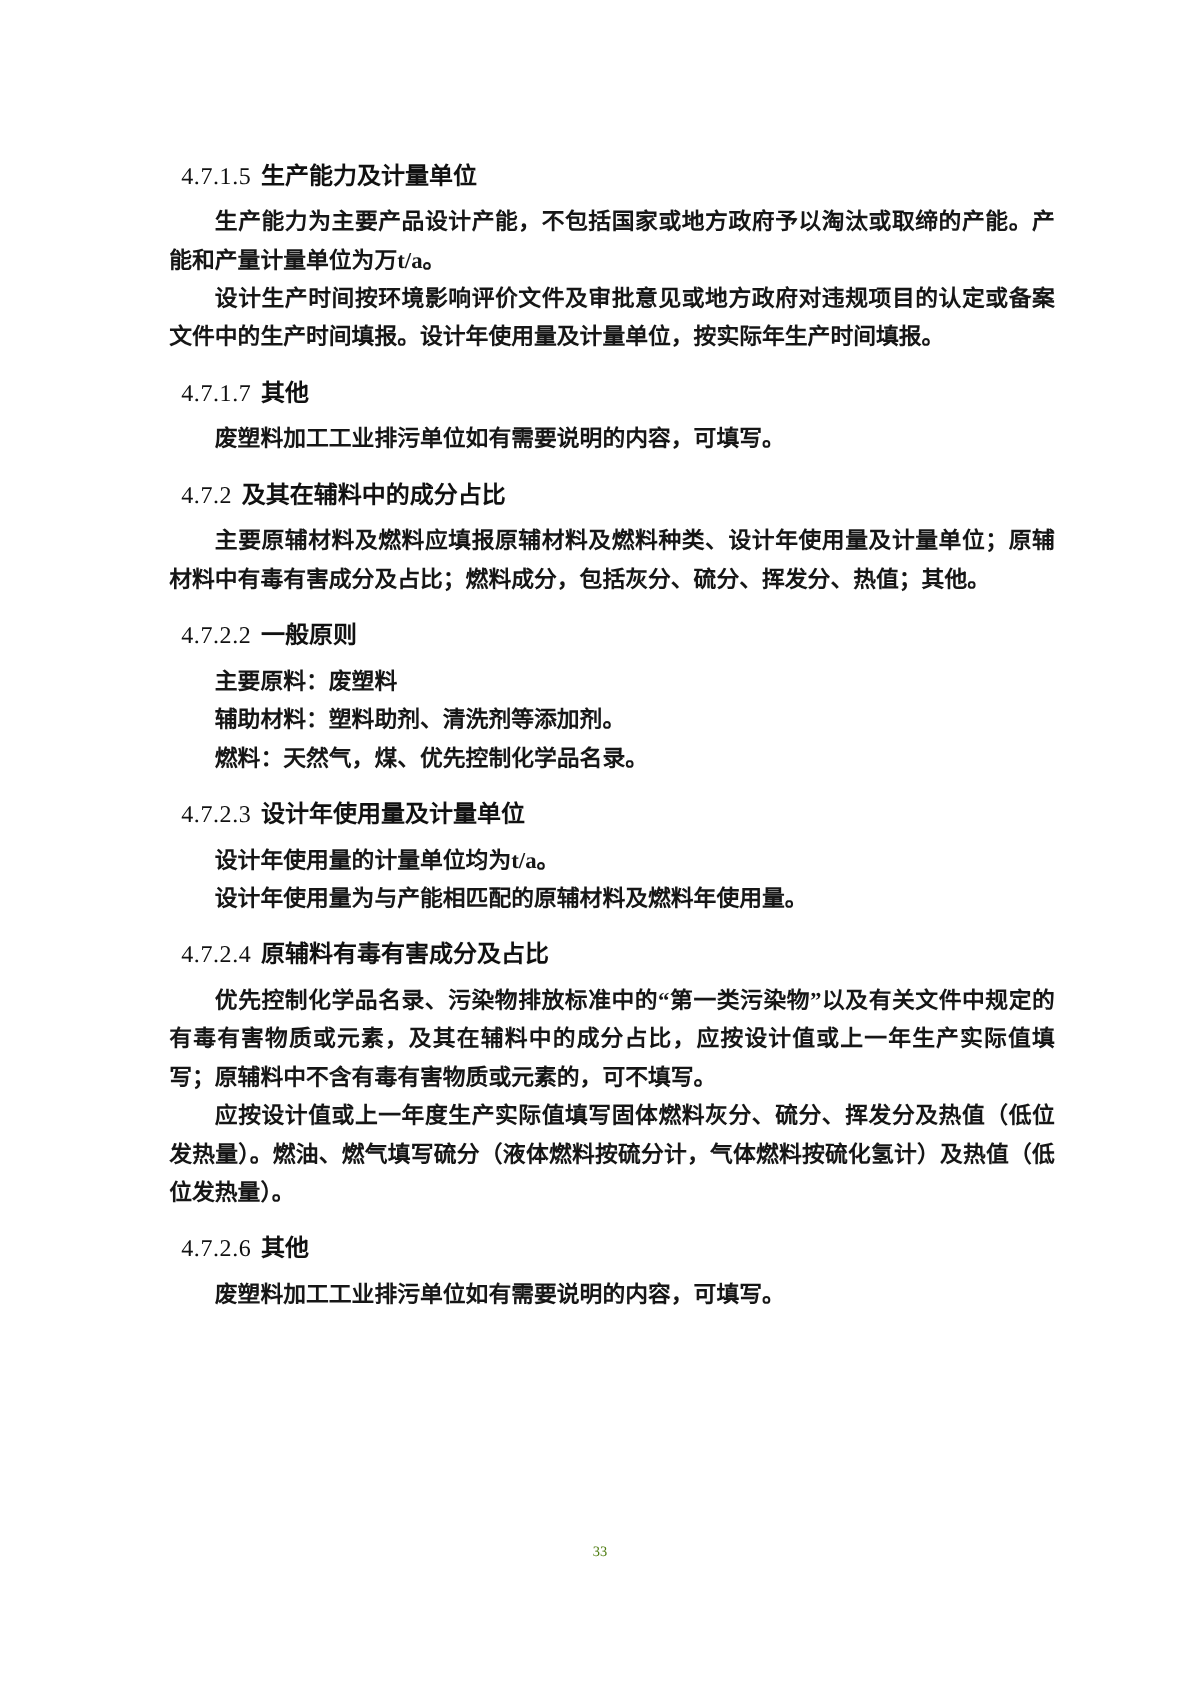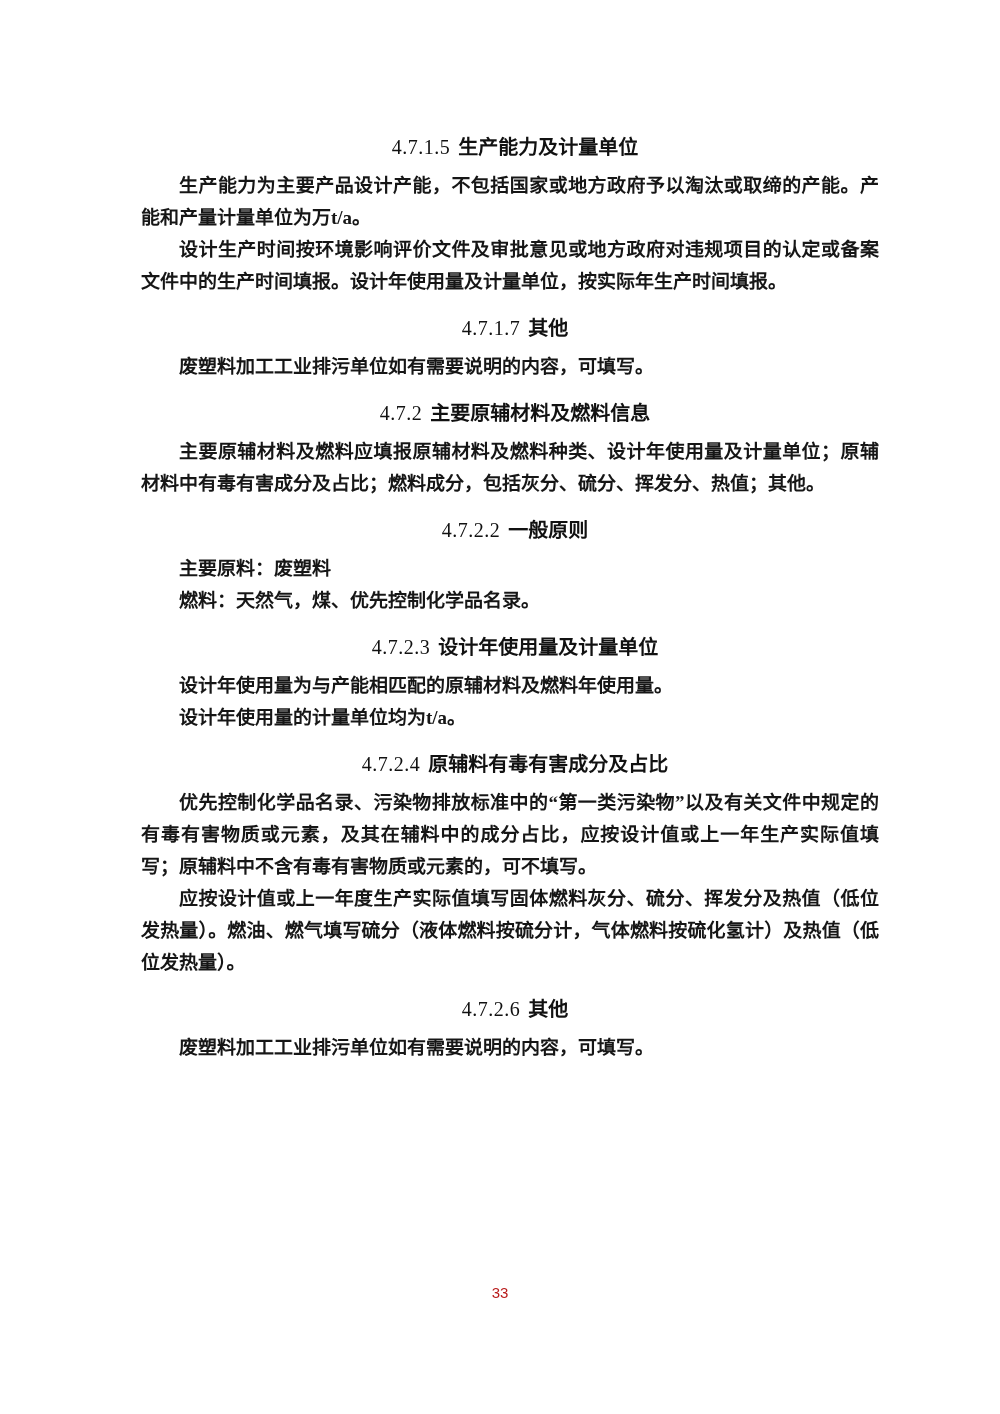--- a/index.html
+++ b/index.html
@@ -22,21 +22,20 @@
     width: 738px;
   }
   .sec-heading {
     margin: 14px 0 7px 10px;
     font-family: "Liberation Sans", sans-serif;
     font-weight: bold;
     font-size: 20px;
     line-height: 32px;
     color: #111111;
     white-space: nowrap;
-    text-align: center;
   }
   .sec-number {
     font-family: "Liberation Serif", serif;
     font-weight: normal;
     font-size: 20px;
     padding-right: 8px;
     letter-spacing: 0.5px;
   }
   .para {
     margin: 0;
@@ -49,43 +48,44 @@
     font-weight: bold;
   }
   .footer {
     position: absolute;
     left: 0;
     right: 0;
     top: 1284px;
     text-align: center;
   }
   .pagenum {
-    font-family: Liberation Sans, sans-serif;
-    font-size: 15px;
-    color: #b91c1c;
+    font-family: Liberation Serif, serif;
+    font-size: 12px;
+    color: #4d7c0f;
   }
 </style>
 </head>
 <body>
 
 <div class="page">
   <div class="content" id="content">
       <div class="sec-heading"><span class="sec-number">4.7.1.5</span><span class="sec-title">生产能力及计量单位</span></div>
       <p class="para">生产能力为主要产品设计产能，不包括国家或地方政府予以淘汰或取缔的产能。产能和产量计量单位为万t/a。</p>
       <p class="para">设计生产时间按环境影响评价文件及审批意见或地方政府对违规项目的认定或备案文件中的生产时间填报。设计年使用量及计量单位，按实际年生产时间填报。</p>
       <div class="sec-heading"><span class="sec-number">4.7.1.7</span><span class="sec-title">其他</span></div>
       <p class="para">废塑料加工工业排污单位如有需要说明的内容，可填写。</p>
-      <div class="sec-heading"><span class="sec-number">4.7.2</span><span class="sec-title">主要原辅材料及燃料信息</span></div>
+      <div class="sec-heading"><span class="sec-number">4.7.2</span><span class="sec-title">及其在辅料中的成分占比</span></div>
       <p class="para">主要原辅材料及燃料应填报原辅材料及燃料种类、设计年使用量及计量单位；原辅材料中有毒有害成分及占比；燃料成分，包括灰分、硫分、挥发分、热值；其他。</p>
       <div class="sec-heading"><span class="sec-number">4.7.2.2</span><span class="sec-title">一般原则</span></div>
       <p class="para">主要原料：废塑料</p>
+      <p class="para">辅助材料：塑料助剂、清洗剂等添加剂。</p>
       <p class="para">燃料：天然气，煤、优先控制化学品名录。</p>
       <div class="sec-heading"><span class="sec-number">4.7.2.3</span><span class="sec-title">设计年使用量及计量单位</span></div>
+      <p class="para">设计年使用量的计量单位均为t/a。</p>
       <p class="para">设计年使用量为与产能相匹配的原辅材料及燃料年使用量。</p>
-      <p class="para">设计年使用量的计量单位均为t/a。</p>
       <div class="sec-heading"><span class="sec-number">4.7.2.4</span><span class="sec-title">原辅料有毒有害成分及占比</span></div>
       <p class="para">优先控制化学品名录、污染物排放标准中的“第一类污染物”以及有关文件中规定的有毒有害物质或元素，及其在辅料中的成分占比，应按设计值或上一年生产实际值填写；原辅料中不含有毒有害物质或元素的，可不填写。</p>
       <p class="para">应按设计值或上一年度生产实际值填写固体燃料灰分、硫分、挥发分及热值（低位发热量）。燃油、燃气填写硫分（液体燃料按硫分计，气体燃料按硫化氢计）及热值（低位发热量）。</p>
       <div class="sec-heading"><span class="sec-number">4.7.2.6</span><span class="sec-title">其他</span></div>
       <p class="para">废塑料加工工业排污单位如有需要说明的内容，可填写。</p>
     </div>
   <div class="footer">
     <span class="pagenum">33</span>
   </div>
 </div>

